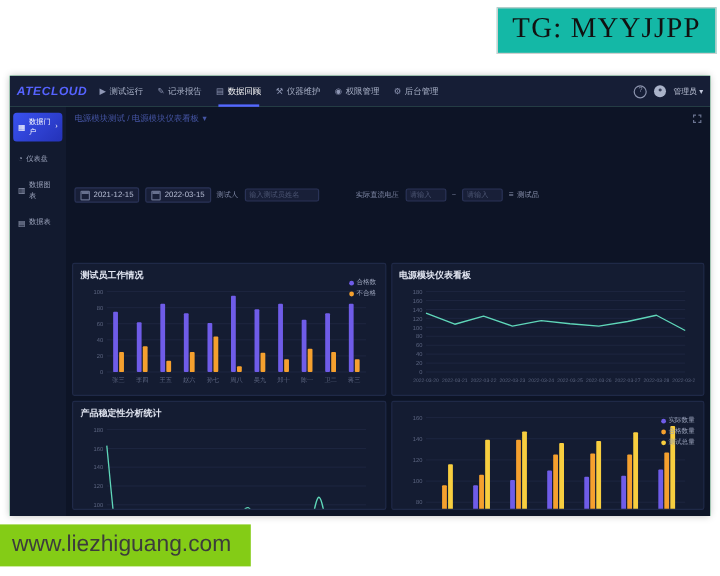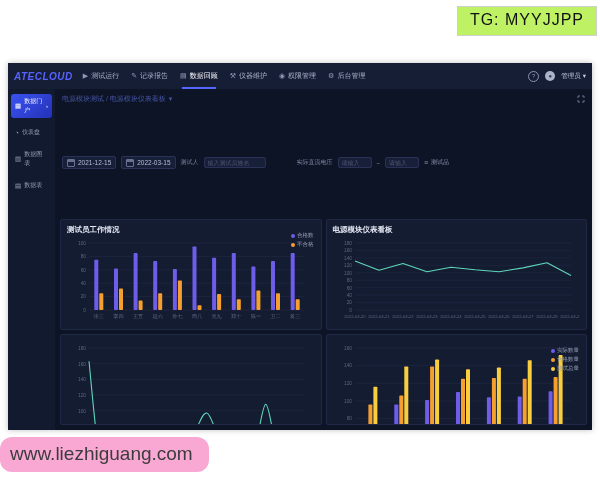--- a/index.html
+++ b/index.html
@@ -1,22 +1,22 @@
 <!DOCTYPE html>
 <html><head>
 <meta charset="utf-8">
 <style>
   html,body{margin:0;padding:0;background:#fff;font-family:"Liberation Sans",sans-serif;}
   .stage{position:relative;width:600px;height:480px;background:#fff;overflow:hidden;}
 
   
-  .wm-top{position:absolute;top:6px;right:3px;background:#bef264;border:1px solid #cfcfcf;
-    padding:4px 12px 6px;font-size:16px;color:#111;letter-spacing:1px;z-index:50;}
-  .wm-bottom{position:absolute;top:437px;left:0;background:#f9a8d4;color:#3c3c3c;
-    padding:6px 16px 7px 10px;font-size:19px;z-index:50;border-radius:12px;}
+  .wm-top{position:absolute;top:6px;right:3px;background:#14b8a6;border:1px solid #cfcfcf;
+    padding:4px 12px 6px;font-size:24px;color:#111;letter-spacing:1px;z-index:50;font-family:Liberation Serif, serif;}
+  .wm-bottom{position:absolute;top:437px;left:0;background:#84cc16;color:#3c3c3c;
+    padding:6px 16px 7px 10px;font-size:19px;z-index:50;}
 
   
   .dash{position:absolute;left:8px;top:63px;width:584px;height:367px;background:#86efac;
     display:flex;flex-direction:column;box-shadow:0 0 6px rgba(0,0,0,.25);overflow:hidden;}
 
   
   .nav{height:26px;background:#161e36;display:flex;align-items:stretch;flex:none;padding:0 6px;}
   .logo{display:flex;align-items:center;font-size:10px;font-weight:bold;font-style:italic;
     color:#5663ff;letter-spacing:.5px;margin-right:10px;}
   .menu{display:flex;align-items:stretch;gap:12px;}
@@ -264,20 +264,21 @@
                 <text x="94.0" y="81" text-anchor="middle" class="tick" font-size="4.2">2022-03-23</text>
                 <text x="118.0" y="81" text-anchor="middle" class="tick" font-size="4.2">2022-03-24</text>
                 <text x="142.0" y="81" text-anchor="middle" class="tick" font-size="4.2">2022-03-25</text>
                 <text x="166.0" y="81" text-anchor="middle" class="tick" font-size="4.2">2022-03-26</text>
                 <text x="190.0" y="81" text-anchor="middle" class="tick" font-size="4.2">2022-03-27</text>
                 <text x="214.0" y="81" text-anchor="middle" class="tick" font-size="4.2">2022-03-28</text>
                 <text x="238.0" y="81" text-anchor="middle" class="tick" font-size="4.2">2022-03-29</text>
               </svg>
           </div>
           <div class="panel">
+            <div class="ptitle">产品稳定性分析统计</div>
             <svg class="chart" width="246" height="158">
                 <line x1="22" y1="147.0" x2="238" y2="147.0" stroke="#222a45" stroke-width="0.6"></line>
                 <text x="19" y="148.8" text-anchor="end" class="tick" font-size="4.8">0</text>
                 <line x1="22" y1="131.3" x2="238" y2="131.3" stroke="#222a45" stroke-width="0.6"></line>
                 <text x="19" y="133.1" text-anchor="end" class="tick" font-size="4.8">20</text>
                 <line x1="22" y1="115.7" x2="238" y2="115.7" stroke="#222a45" stroke-width="0.6"></line>
                 <text x="19" y="117.5" text-anchor="end" class="tick" font-size="4.8">40</text>
                 <line x1="22" y1="100.0" x2="238" y2="100.0" stroke="#222a45" stroke-width="0.6"></line>
                 <text x="19" y="101.8" text-anchor="end" class="tick" font-size="4.8">60</text>
                 <line x1="22" y1="84.3" x2="238" y2="84.3" stroke="#222a45" stroke-width="0.6"></line>

